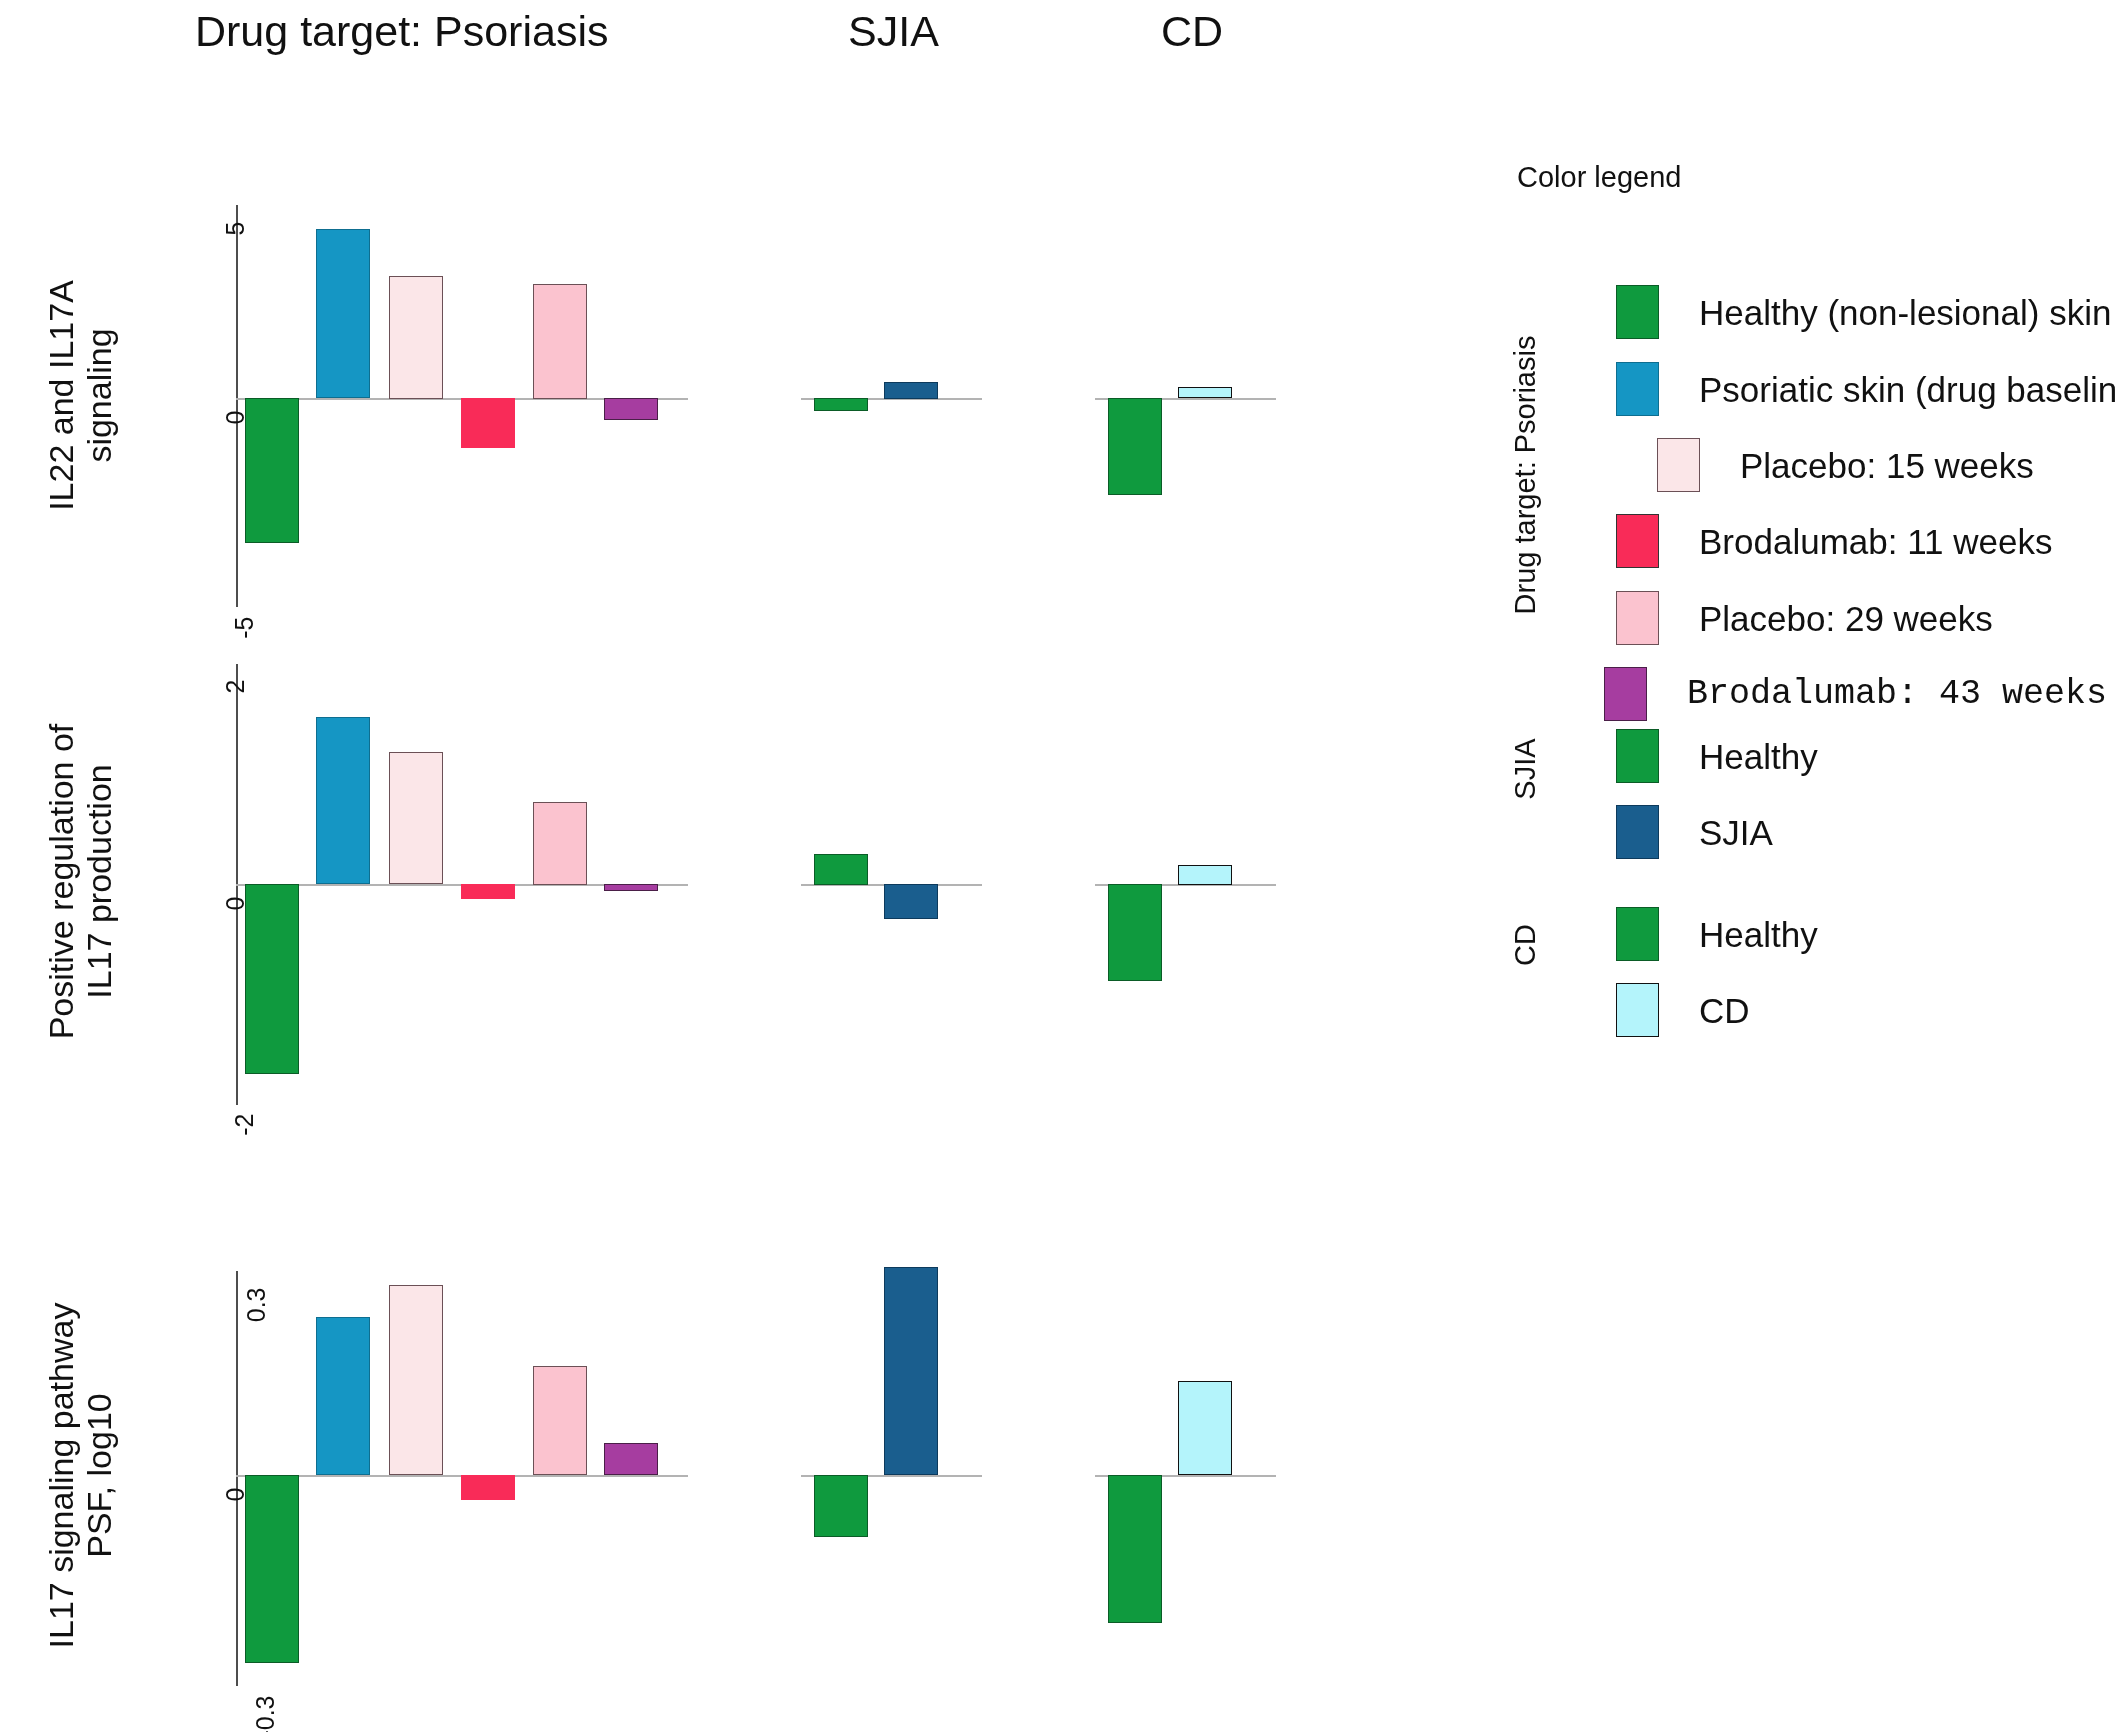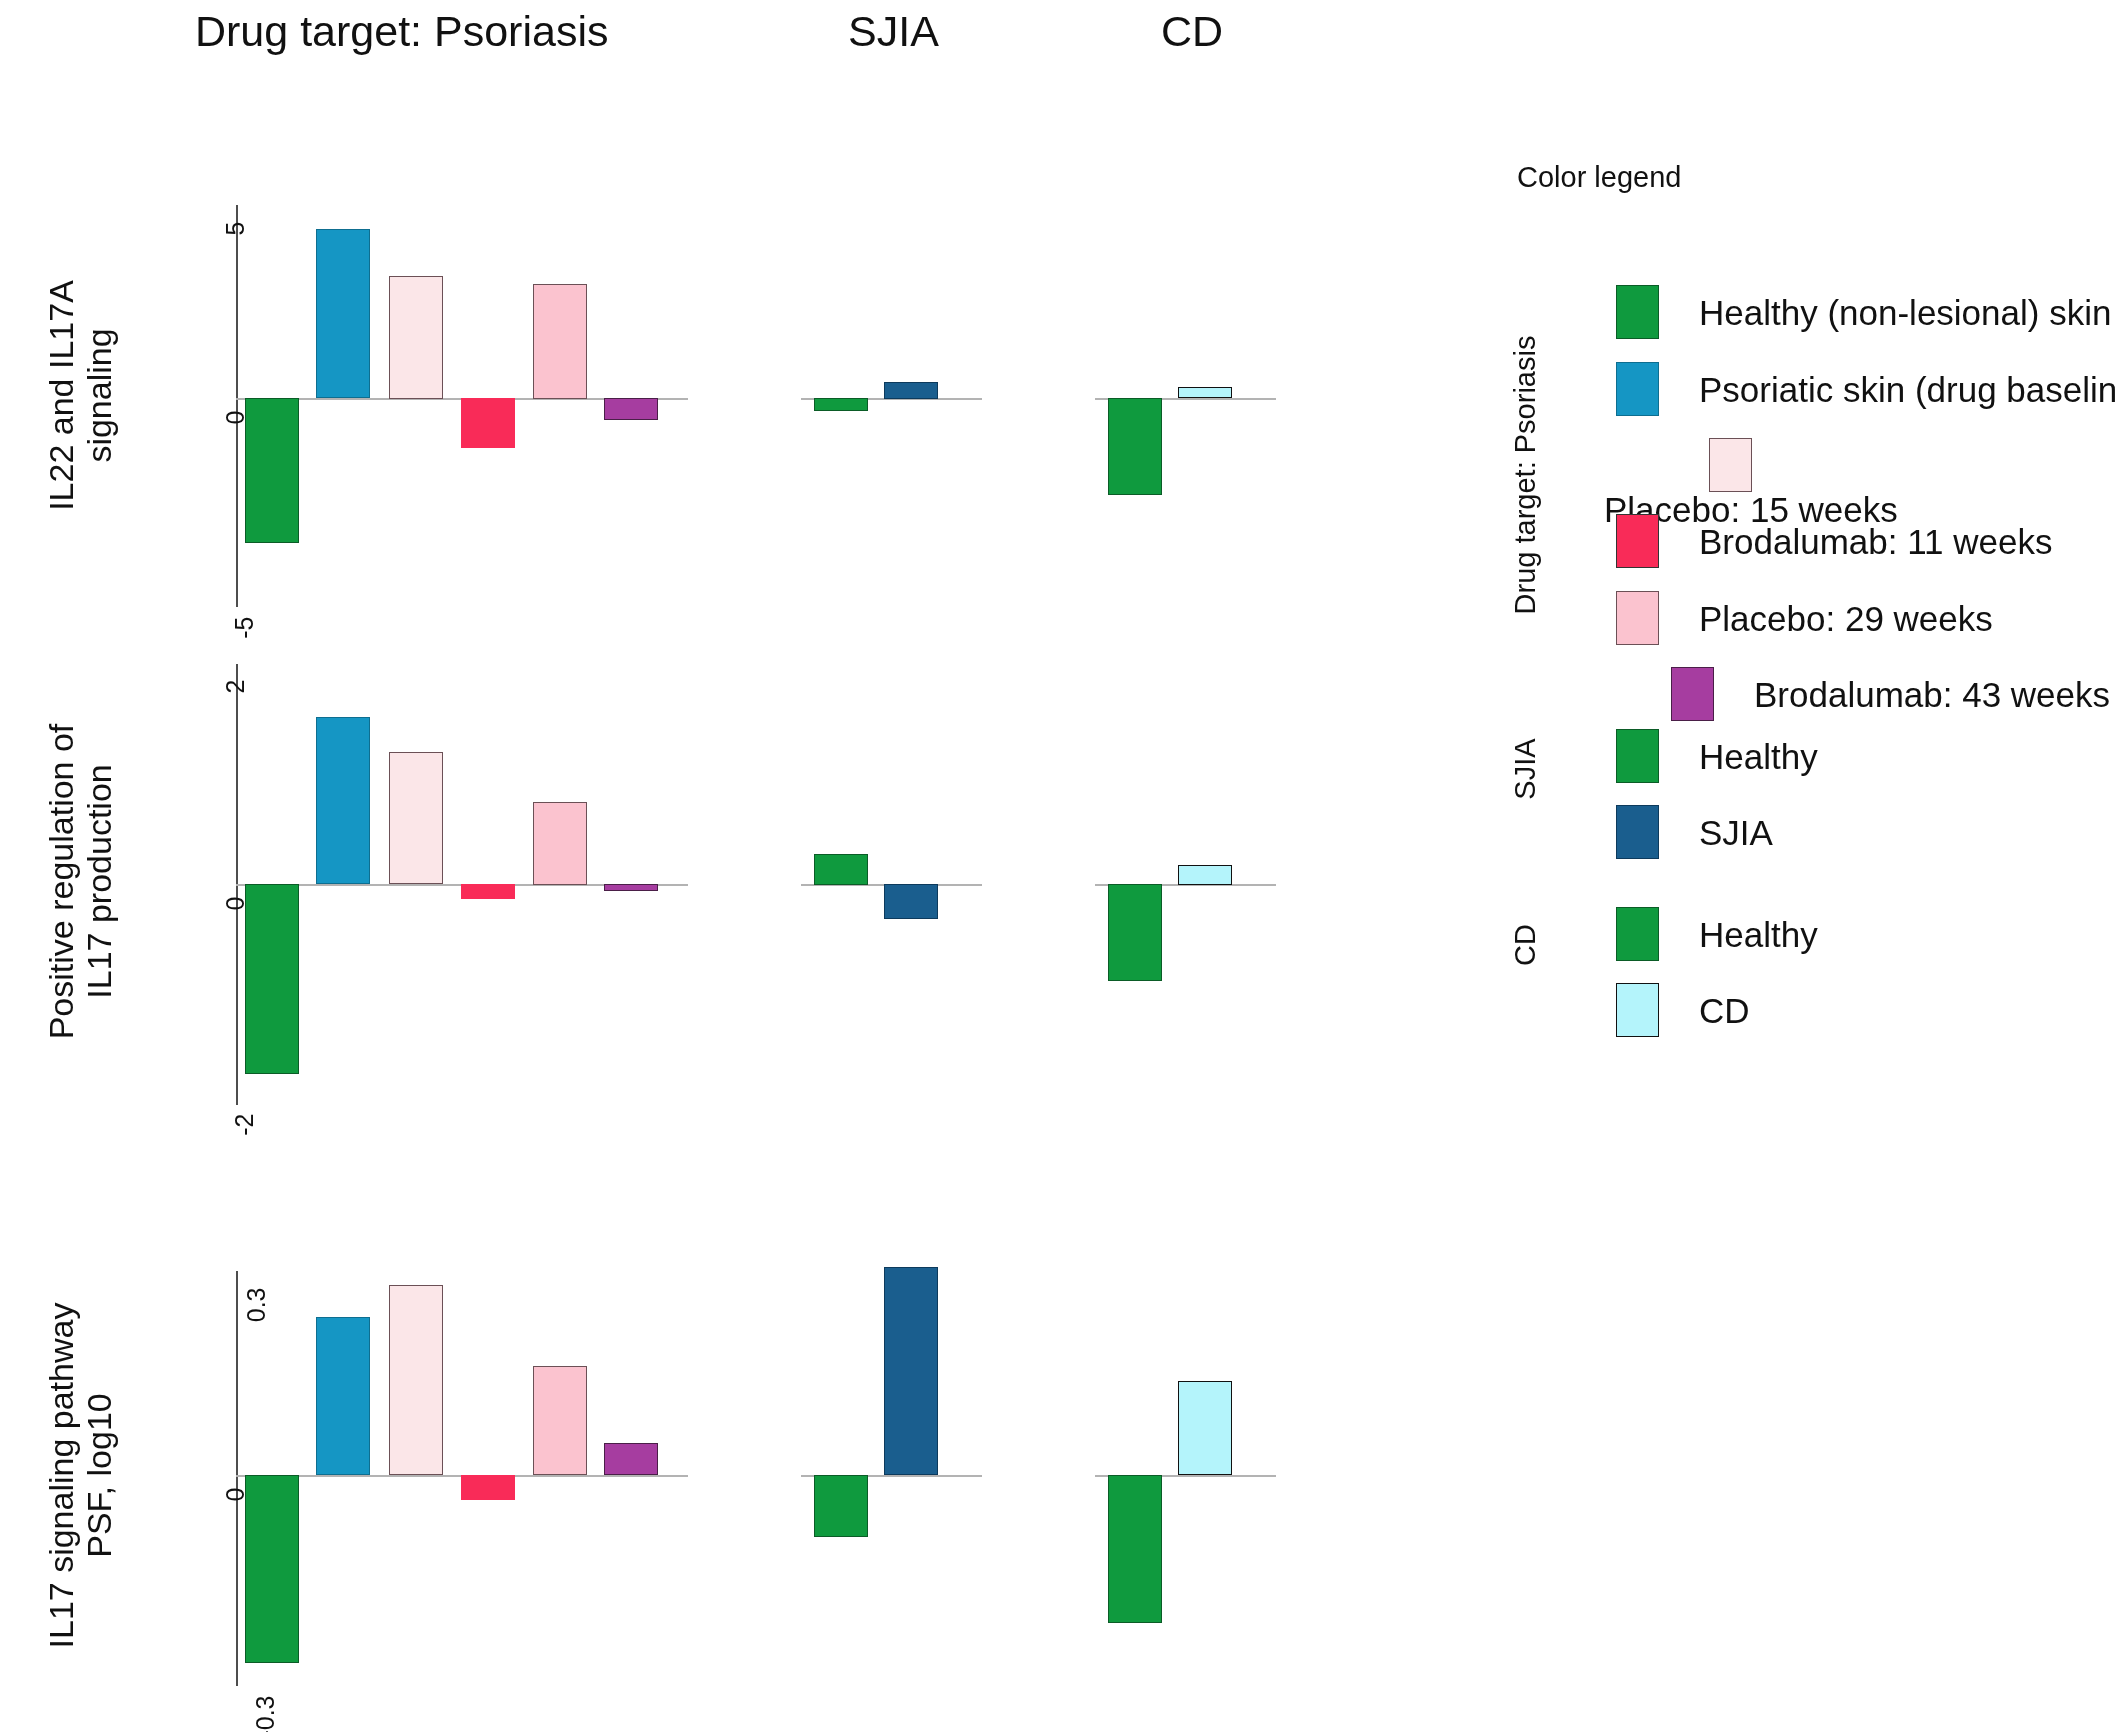--- a/index.html
+++ b/index.html
@@ -116,33 +116,33 @@
   <div id="legend">
       <div class="legend-group-label" style="left: 1356px; top: 458px; width: 339px; height: 34px; text-align: center;">Drug target: Psoriasis</div>
       <div class="legend-row" style="left: 1616px; top: 285px;">
         <span class="legend-swatch" style="background: rgb(15, 154, 62); border-color: rgb(11, 92, 39);"></span>
         <span class="legend-text">Healthy (non-lesional) skin</span>
       </div>
       <div class="legend-row" style="left: 1616px; top: 362px;">
         <span class="legend-swatch" style="background: rgb(21, 150, 196); border-color: rgb(14, 110, 144);"></span>
         <span class="legend-text">Psoriatic skin (drug baseline)</span>
       </div>
-      <div class="legend-row" style="left: 1564px; top: 438px; flex-direction: column;">
+      <div class="legend-row" style="left: 1657px; top: 438px;">
         <span class="legend-swatch" style="background: rgb(251, 230, 232); border-color: rgb(107, 80, 86);"></span>
         <span class="legend-text">Placebo: 15 weeks</span>
       </div>
       <div class="legend-row" style="left: 1616px; top: 514px;">
         <span class="legend-swatch" style="background: rgb(249, 43, 88); border-color: rgb(51, 51, 51);"></span>
         <span class="legend-text">Brodalumab: 11 weeks</span>
       </div>
       <div class="legend-row" style="left: 1616px; top: 591px;">
         <span class="legend-swatch" style="background: rgb(251, 195, 207); border-color: rgb(107, 80, 86);"></span>
         <span class="legend-text">Placebo: 29 weeks</span>
       </div>
-      <div class="legend-row" style="left: 1671px; top: 667px;">
+      <div class="legend-row" style="left: 1604px; top: 667px; font-family: Liberation Mono, monospace;">
         <span class="legend-swatch" style="background: rgb(166, 61, 160); border-color: rgb(74, 31, 72);"></span>
         <span class="legend-text">Brodalumab: 43 weeks</span>
       </div>
       <div class="legend-group-label" style="left: 1356px; top: 752px; width: 339px; height: 34px; text-align: center;">SJIA</div>
       <div class="legend-row" style="left: 1616px; top: 729px;">
         <span class="legend-swatch" style="background: rgb(15, 154, 62); border-color: rgb(11, 92, 39);"></span>
         <span class="legend-text">Healthy</span>
       </div>
       <div class="legend-row" style="left: 1616px; top: 805px;">
         <span class="legend-swatch" style="background: rgb(26, 94, 142); border-color: rgb(13, 58, 92);"></span>

